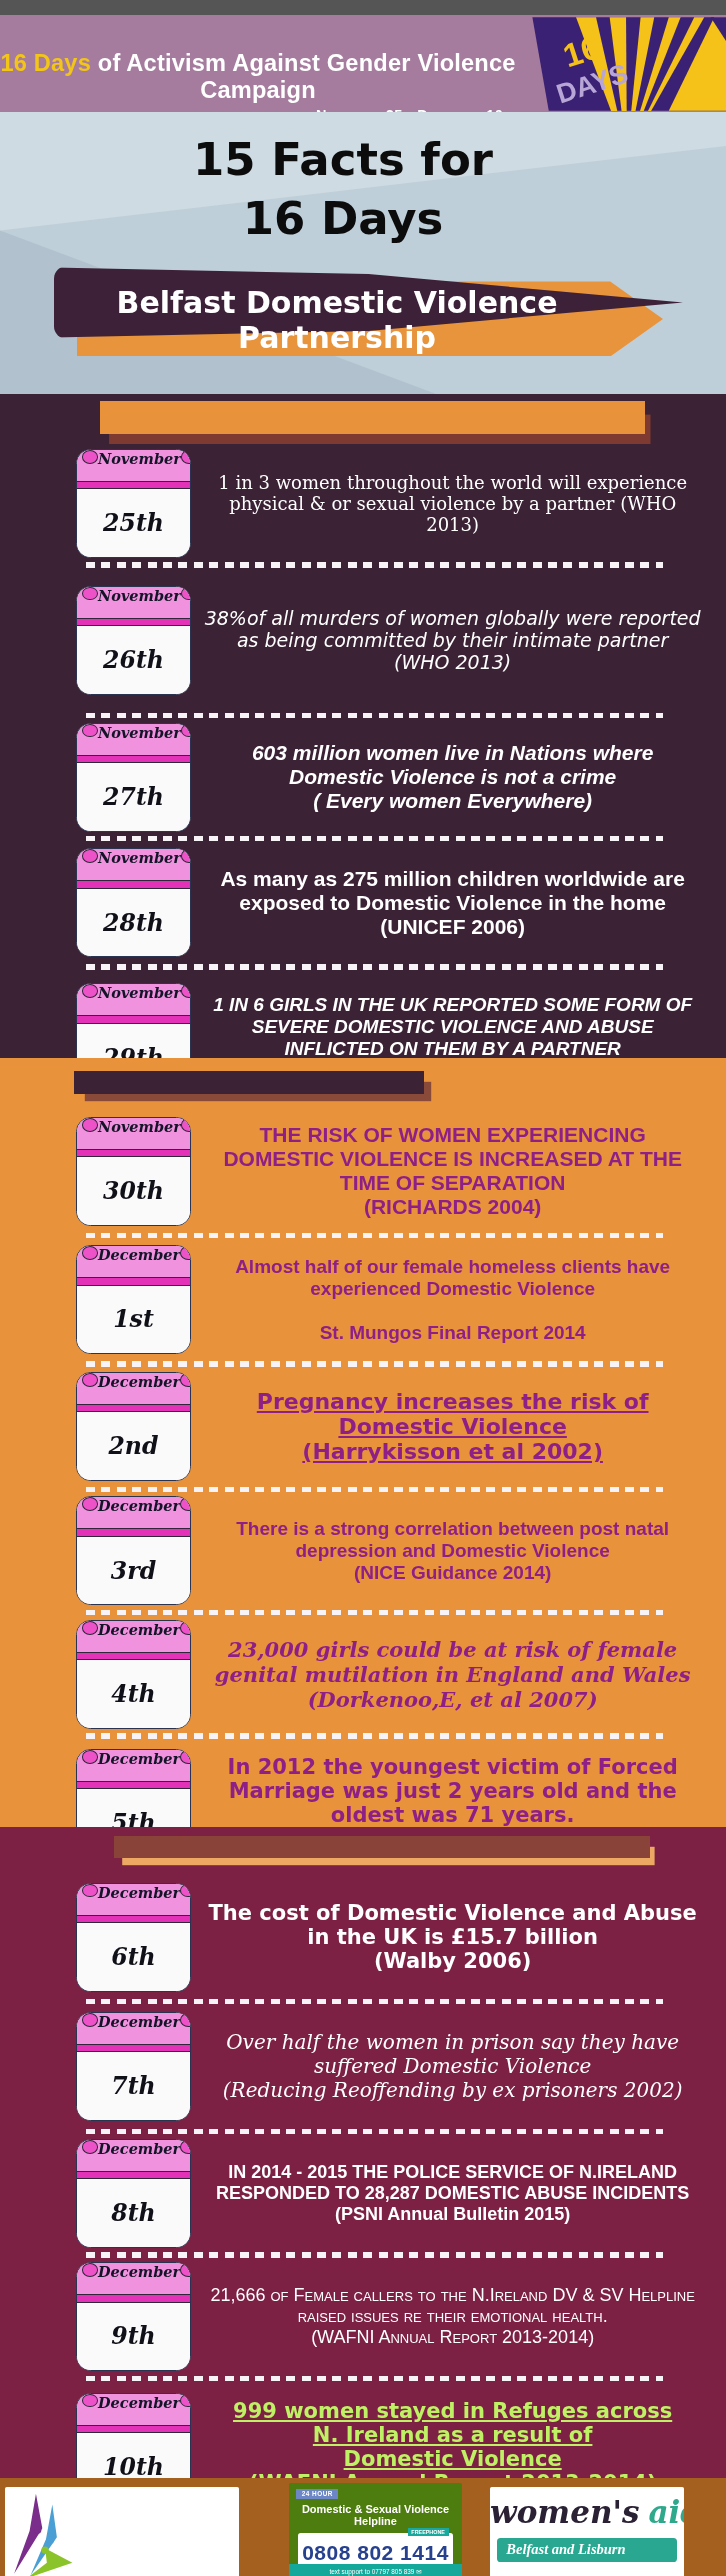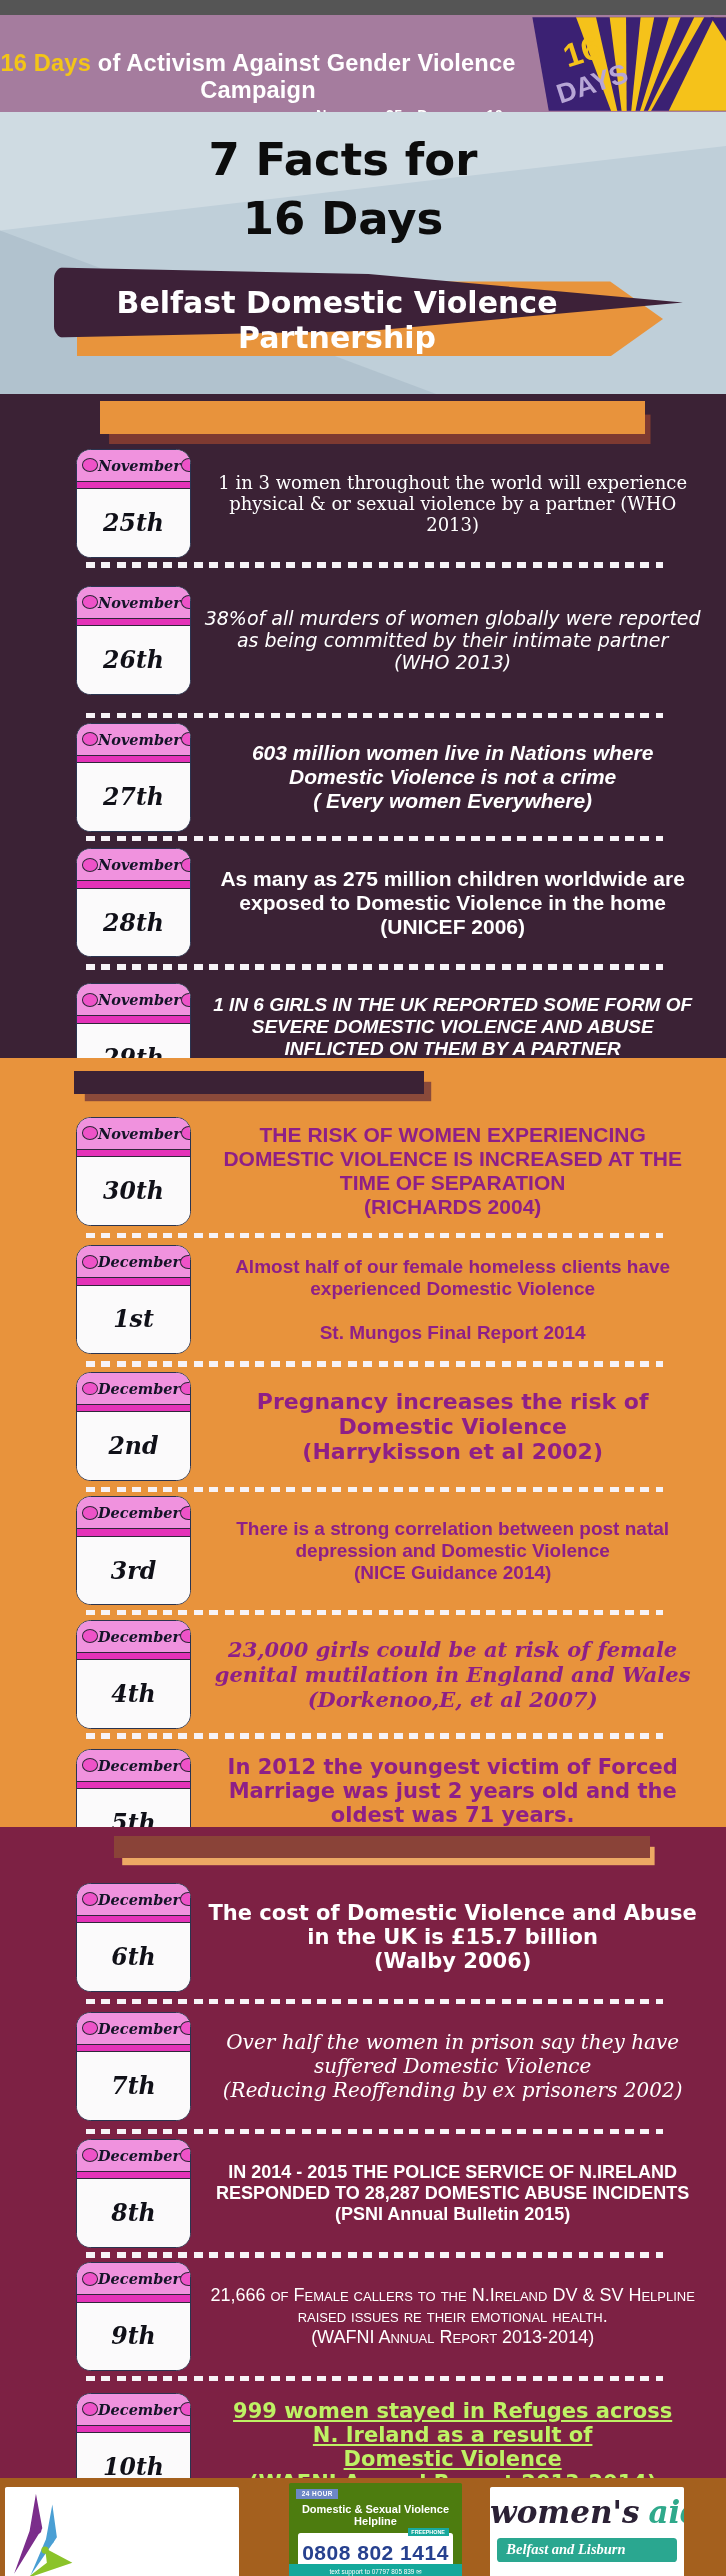--- a/index.html
+++ b/index.html
@@ -43,37 +43,37 @@
   .ftext{flex:1;margin-left:12.7px;text-align:center;white-space:pre-line;line-height:1.25;}
   .divider{height:5.4px;margin:4.5px 64px 4.5px 86px;
            background:repeating-linear-gradient(90deg,#f7f3f7 0 9px,transparent 9px 15.4px);}
   .h118{min-height:107px}.h150{min-height:136px}.h112{min-height:102px}.h126{min-height:114px}
   .h140{min-height:127px}.h128{min-height:116px}.h122{min-height:111px}.h120{min-height:109px}
   .h116{min-height:105px}.h132{min-height:120px}.h125{min-height:114px}.h135{min-height:123px}
 
   
   .cal{width:113px;height:107px;border:1.8px solid #2a3450;border-radius:14.5px;overflow:hidden;
        display:flex;flex-direction:column;flex-shrink:0;background:#fbfafb;}
-  .cal-head{height:31px;background:#f092de;display:flex;align-items:center;justify-content:space-between;
+  .cal-head{height:31px;background:#f092de;display:flex;justify-content:space-between;
        padding:0 4.5px;border-bottom:1.8px solid #30263a;}
   .cal-dot{width:14.5px;height:11.8px;border-radius:50%;background:#ee52c8;border:0.9px solid #30263a;flex-shrink:0;}
   .cal-month{font:bold italic 14.5px "DejaVu Serif",serif;color:#141428;}
   .cal-stripe{height:6.4px;background:#e432b8;border-bottom:1.8px solid #30263a;}
   .cal-body{flex:1;display:flex;align-items:center;justify-content:center;background:#fbfafb;}
   .cal-date{font:bold italic 23.6px "DejaVu Serif",serif;color:#101018;}
 
   
   .fs1{font:18px "DejaVu Serif",serif;color:#fff;}
   .fs2{font:italic 19px "DejaVu Sans",sans-serif;color:#fff;}
   .fs3{font:bold italic 21px "Liberation Sans",sans-serif;color:#fff;}
   .fs4{font:bold 21px "Liberation Sans",sans-serif;color:#fff;}
   .fs5{font:bold italic 19px "Liberation Sans",sans-serif;color:#fff;}
   .fs6{font:bold 21px "Liberation Sans",sans-serif;color:#8e1f87;}
   .fs7{font:bold 19px "Liberation Sans",sans-serif;color:#8e1f87;}
-  .fs8{font:bold 22px "DejaVu Sans",sans-serif;color:#8e1f87;}
+  .fs8{font:bold 22px "DejaVu Sans",sans-serif;color:#8e1f87;text-decoration:underline;}
   .fs9{font:bold 19px "Liberation Sans",sans-serif;color:#8e1f87;}
   .fs10{font:italic 600 21px "DejaVu Serif",serif;color:#8e1f87;}
   .fs11{font:bold 21px "DejaVu Sans",sans-serif;color:#8e1f87;}
   .fs12{font:bold 21px "DejaVu Sans",sans-serif;color:#fff;}
   .fs13{font:italic 20px "DejaVu Serif",serif;color:#fff;}
   .fs14{font:bold 18px "Liberation Sans",sans-serif;color:#fff;}
   .fs15{font:18px "Liberation Sans",sans-serif;color:#fff;font-variant:small-caps;}
   .fs16{font:bold 21px "DejaVu Sans",sans-serif;color:#bef264;text-decoration:underline;}
 
   
@@ -128,21 +128,21 @@
         <text x="58" y="47" font-size="36" fill="#f5c21a">16</text>
         <text x="38" y="82" font-size="30" fill="#b7a6d6">DAYS</text>
       </g>
     </svg>
   </div>
 
   <div class="intro">
     <div class="tri1"></div>
     <div class="tri2"></div>
     <div class="i-title">
-      <div>7 Facts for</div>
+      <div>15 Facts for</div>
       <div>16 Days</div>
     </div>
     <div class="banner">
       <div class="banner-orange"></div>
       <div class="banner-plum"></div>
       <div class="banner-label">Belfast Domestic Violence Partnership</div>
     </div>
   </div>
 
   <div class="s1">

